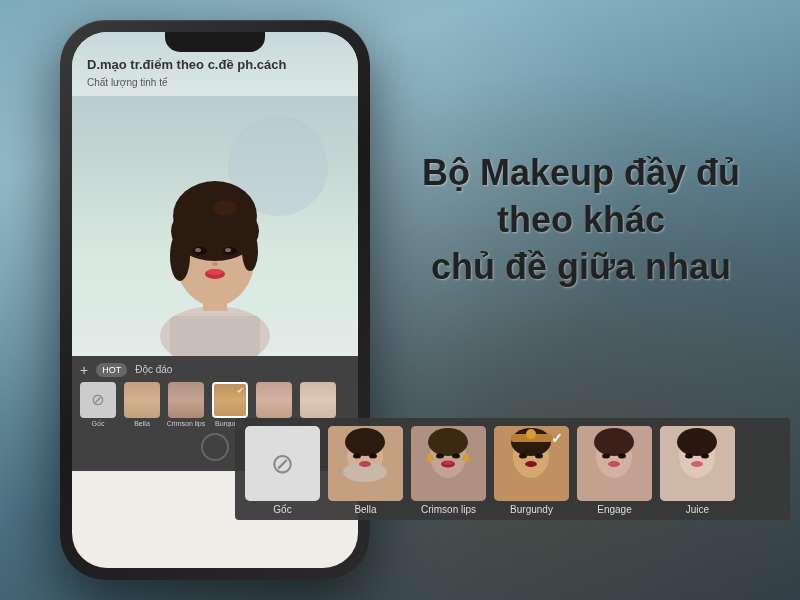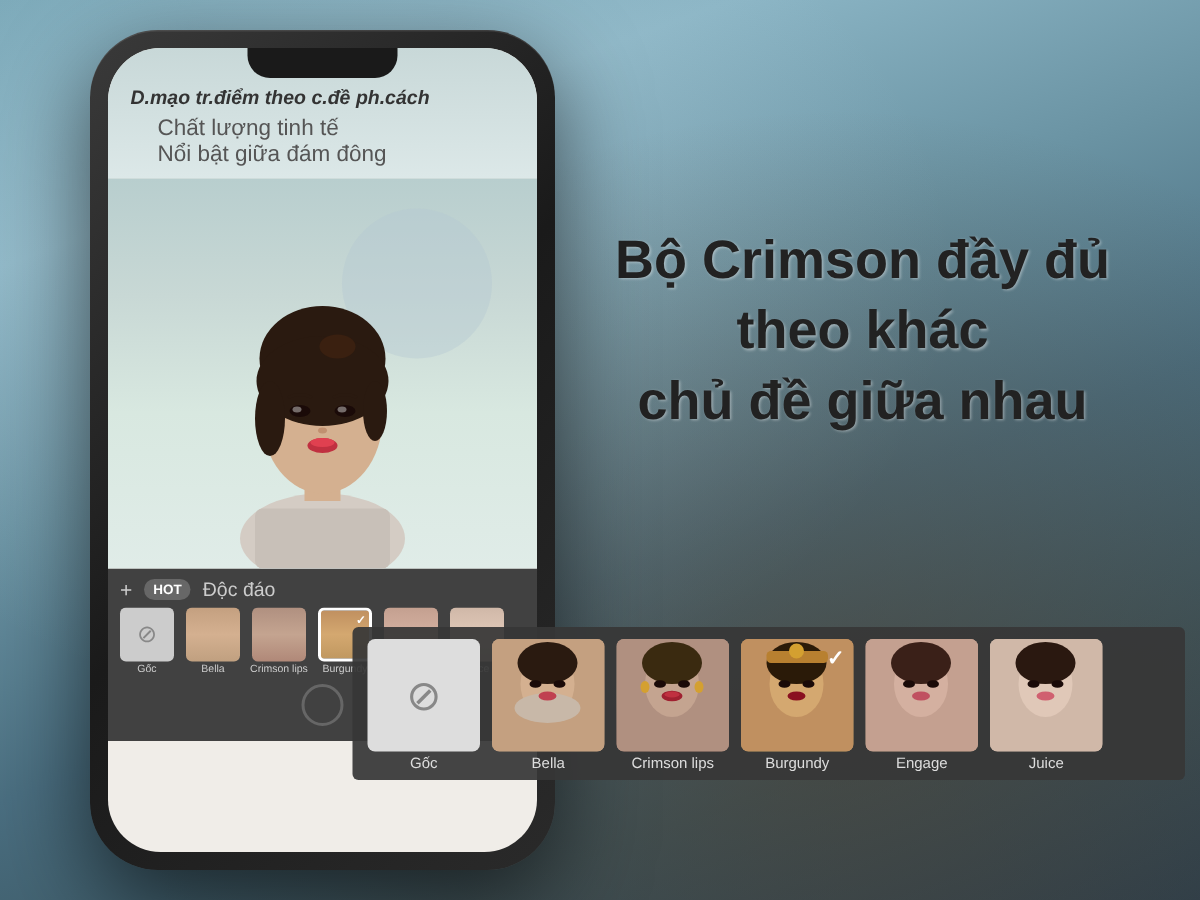--- a/index.html
+++ b/index.html
@@ -86,28 +86,26 @@
     .screen-header {
       padding: 25px 15px 8px;
       background: linear-gradient(180deg, #c8d8d8 0%, #dce8e8 100%);
     }
 
     .screen-title {
       font-size: 13px;
       font-weight: 700;
       color: #333;
       line-height: 1.3;
-      font-style: italic;
     }
 
     .screen-subtitle {
-      font-size: 15px;
+      font-size: 10px;
       color: #555;
       margin-top: 3px;
-      margin-left: 18px;
     }
 
     
     .portrait-area {
       width: 100%;
       height: 260px;
       background: linear-gradient(180deg, #b8cece 0%, #c8d8d5 30%, #d8e8e0 60%, #e0ece8 100%);
       position: relative;
       overflow: hidden;
     }
@@ -147,26 +145,26 @@
       color: #ccc;
       font-size: 14px;
     }
 
     .filter-tab-hot {
       background: rgba(255,255,255,0.2);
       color: #fff;
       font-size: 9px;
       padding: 2px 6px;
       border-radius: 8px;
-      font-weight: 700;
+      font-weight: 400;
     }
 
     .filter-tab-unique {
       color: #ccc;
-      font-size: 13px;
+      font-size: 10px;
       text-align: center;
     }
 
     .filter-items {
       display: flex;
       gap: 4px;
       padding: 0 6px;
       overflow-x: auto;
     }
 
@@ -256,36 +254,35 @@
     .face-light { background: linear-gradient(180deg, #d0b8a8 0%, #e0c8b8 50%, #d0b8a8 100%); }
   </style>
 </head>
 <body>
 
 <div class="bg"></div>
 <div class="bg-overlay"></div>
 
 <div class="right-text">
   <h1>
-    <span>Bộ Crimson đầy đủ</span><br>
+    <span>Bộ Makeup đầy đủ</span><br>
     <span>theo khác</span><br>
     <span>chủ đề giữa nhau</span>
   </h1>
 </div>
 
 <div class="phone-wrapper">
   <div class="phone-frame">
     <div class="phone-screen">
       <div class="notch"></div>
 
       <div class="screen-header">
         <div class="screen-title">D.mạo tr.điểm theo c.đề ph.cách</div>
         <div class="screen-subtitle">
           <div>Chất lượng tinh tế</div>
-          <div>Nổi bật giữa đám đông</div>
         </div>
       </div>
 
       <div class="portrait-area">
         <div class="portrait-circle"></div>
 
         <svg class="face-svg" viewBox="0 0 140 230" style="position:absolute;left:50%;transform:translateX(-50%);bottom:0;width:140px;height:230px;">
 
           <ellipse cx="70" cy="210" rx="55" ry="30" fill="#d4ccc4"></ellipse>
           <rect x="25" y="190" width="90" height="40" rx="5" fill="#c8c0b8"></rect>

